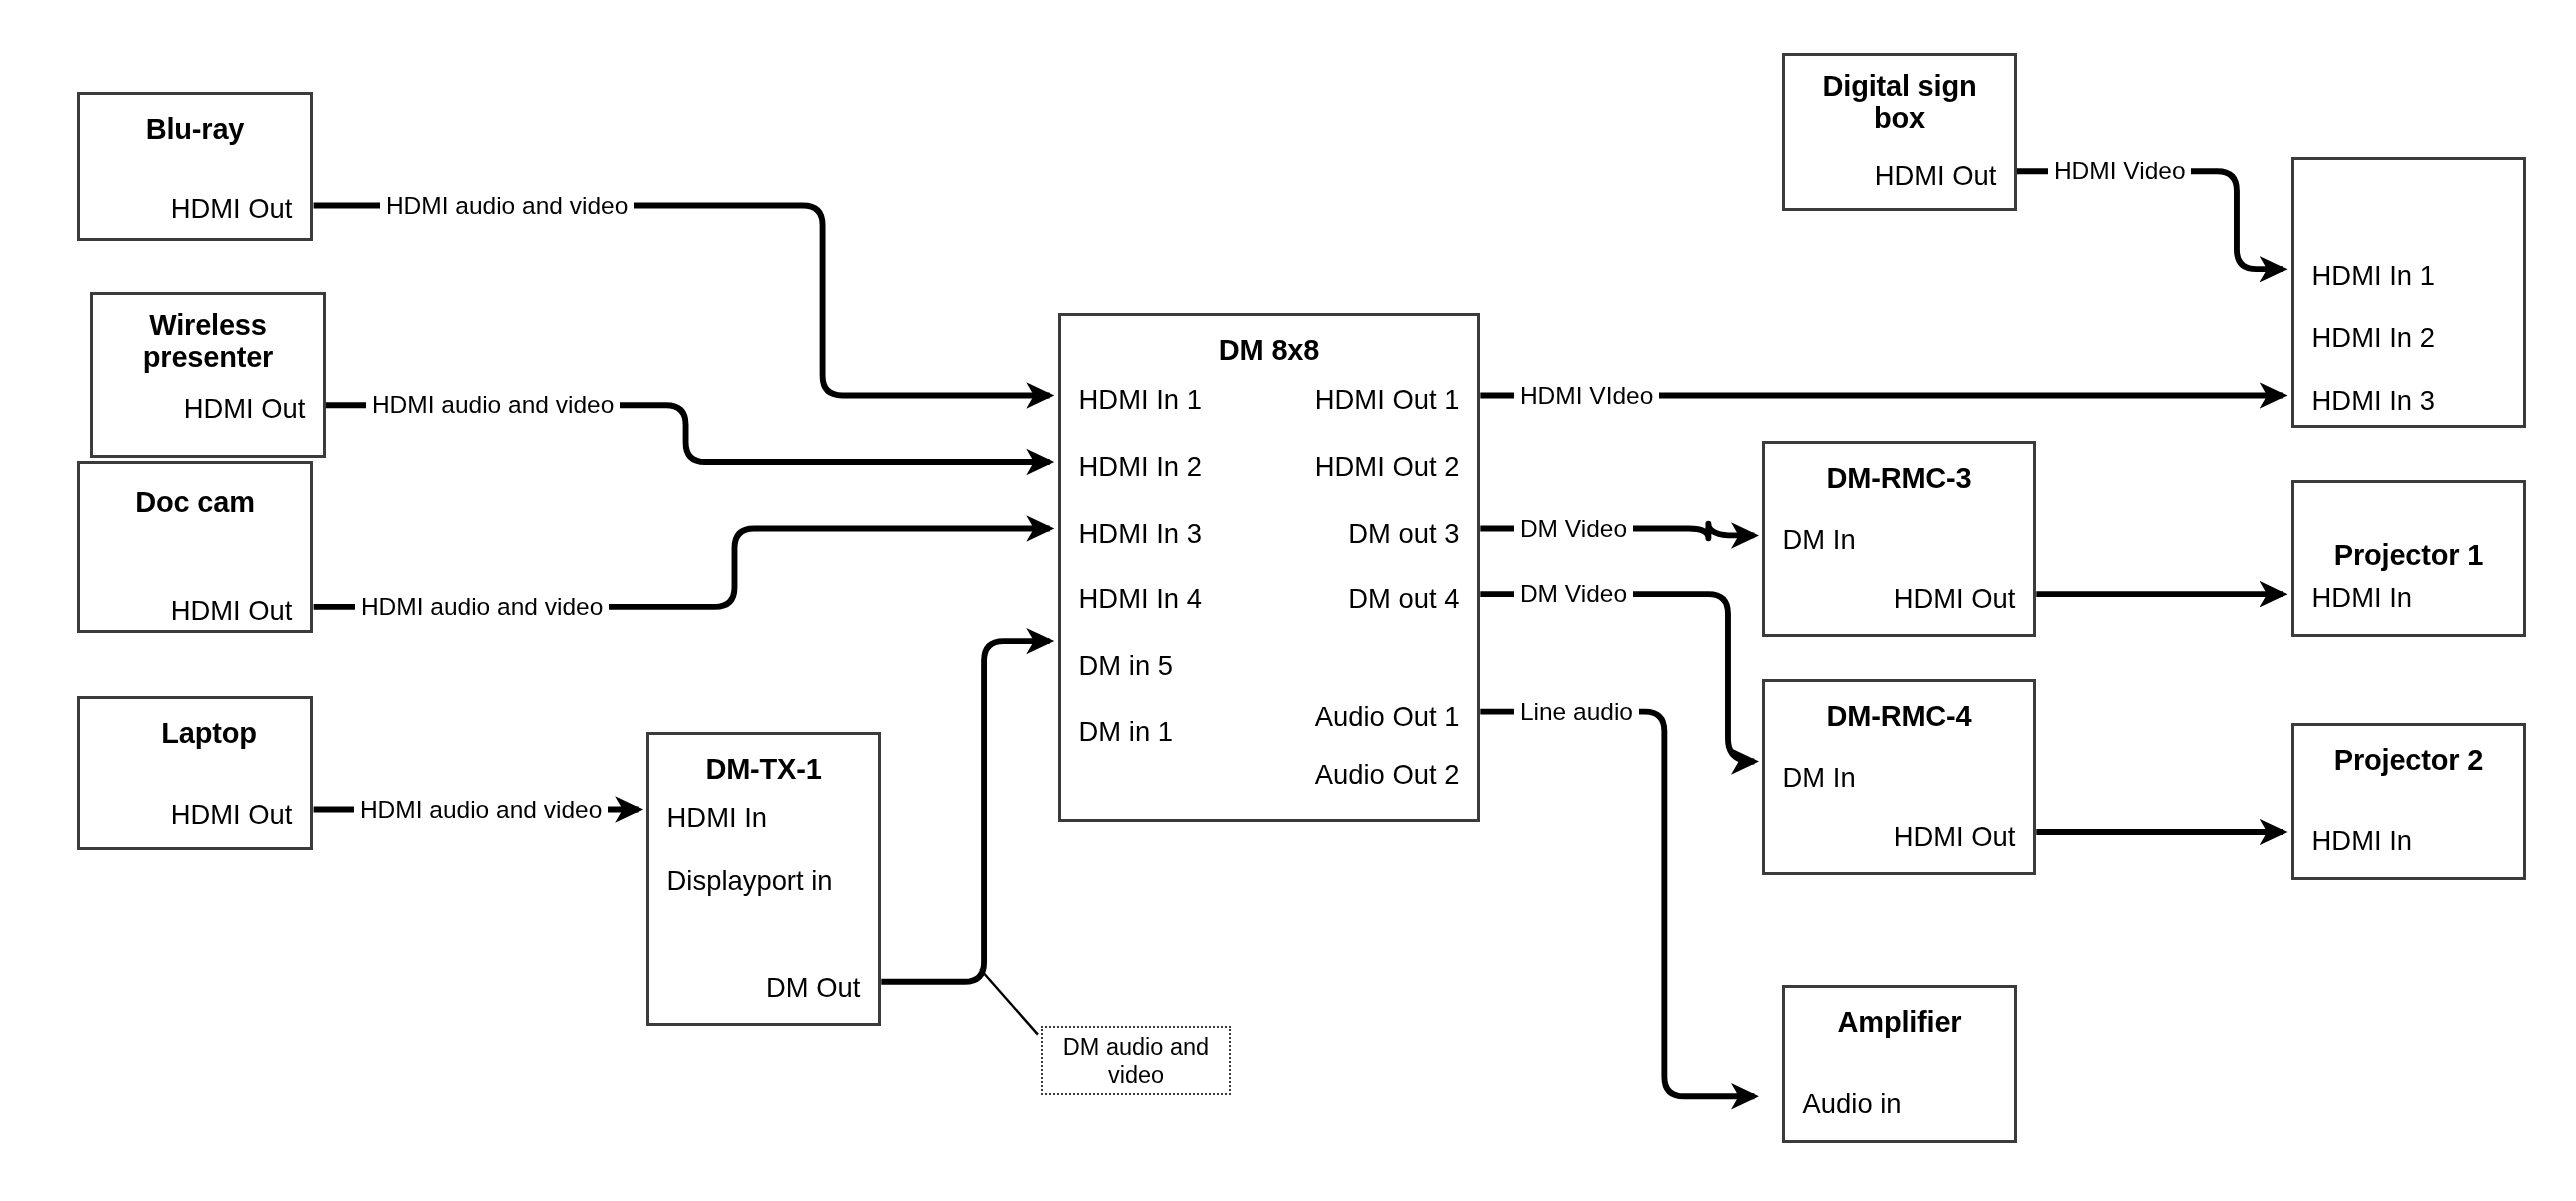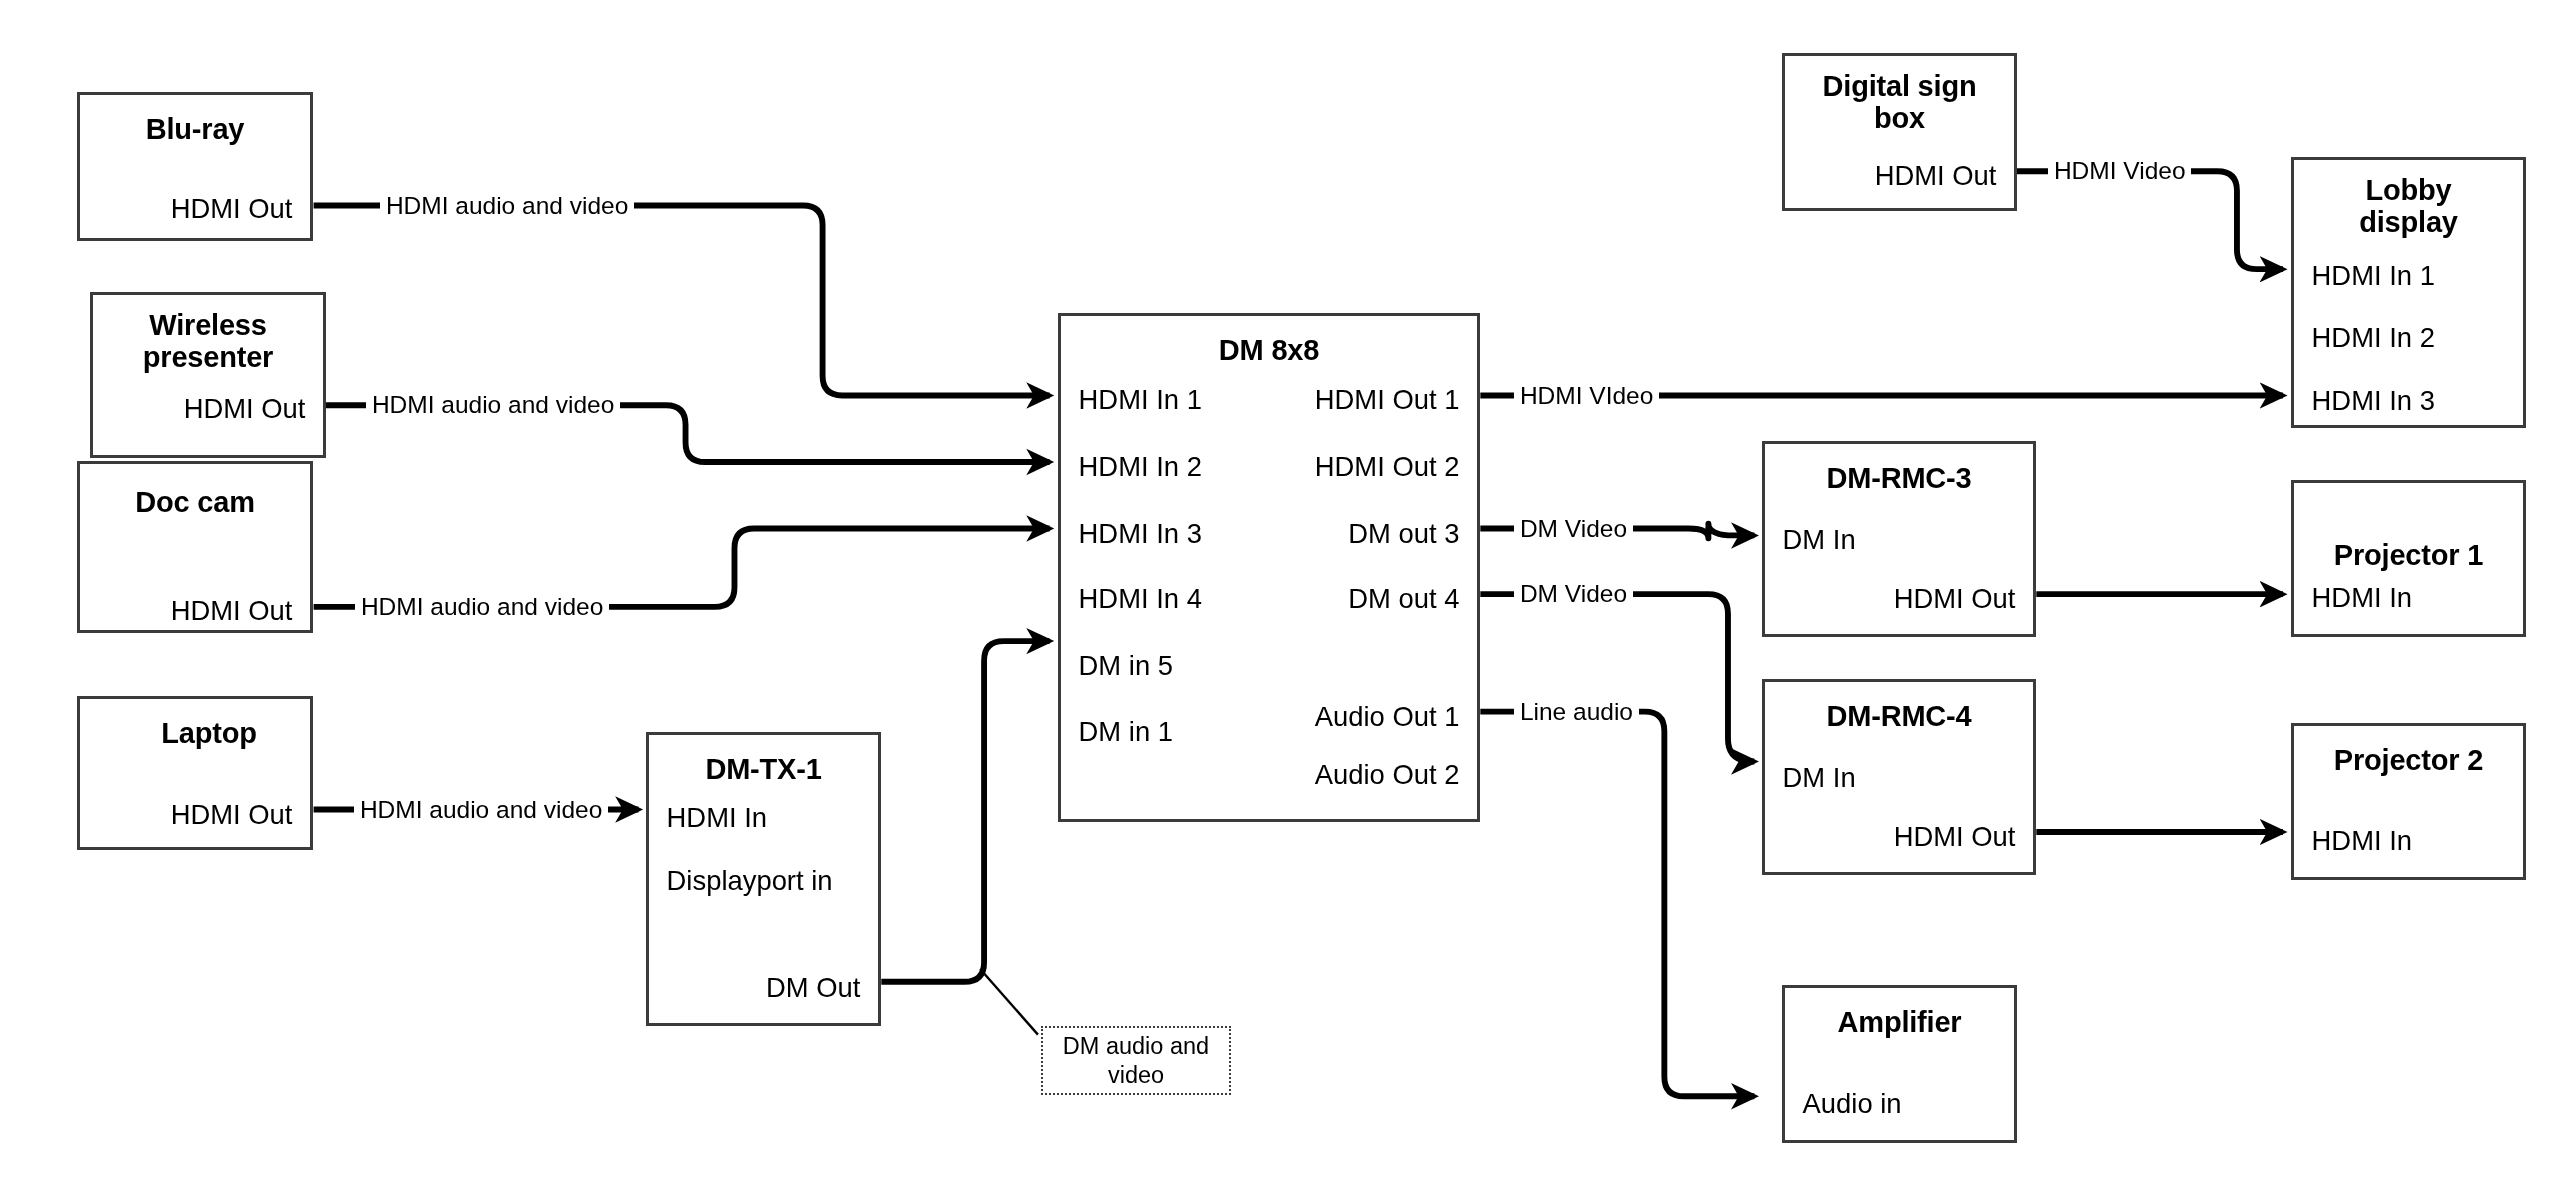--- a/index.html
+++ b/index.html
@@ -195,22 +195,20 @@
     <div class="port right" style="top:445px;">Audio Out 2</div>
   </div>
 
   <div class="node" style="left:1782px; top:53px; width:235px; height:158px;">
     <div class="node-title" style="top:13.7px; white-space:pre-line;">Digital sign
 box</div>
     <div class="port right" style="top:106px;">HDMI Out</div>
   </div>
 
   <div class="node" style="left:2291px; top:157px; width:235px; height:271px;">
-    <div class="node-title" style="top:13.7px; white-space:pre-line;">Lobby
-display</div>
     <div class="port left" style="top:102px;">HDMI In 1</div>
     <div class="port left" style="top:164px;">HDMI In 2</div>
     <div class="port left" style="top:227px;">HDMI In 3</div>
   </div>
 
   <div class="node" style="left:1762px; top:441px; width:274px; height:196px;">
     <div class="node-title" style="top:17.6px;">DM-RMC-3</div>
     <div class="port left" style="top:82px;">DM In</div>
     <div class="port right" style="top:141px;">HDMI Out</div>
   </div>
@@ -229,18 +227,18 @@
   <div class="node" style="left:2291px; top:723px; width:235px; height:157px;">
     <div class="node-title" style="top:17.6px;">Projector 2</div>
     <div class="port left" style="top:101px;">HDMI In</div>
   </div>
 
   <div class="node" style="left:1782px; top:985px; width:235px; height:158px;">
     <div class="node-title" style="top:17.6px;">Amplifier</div>
     <div class="port left" style="top:102px;">Audio in</div>
   </div>
 
-  <div class="note" style="left:1041px; top:1026px; width:190px; height:69px;">
+  <div class="note" style="left:1041px; top:1026px; width:190px; height:69px;align-items:flex-end;">
     <span>DM audio and video</span>
   </div>
 
 </div>
 
 
 </body></html>

